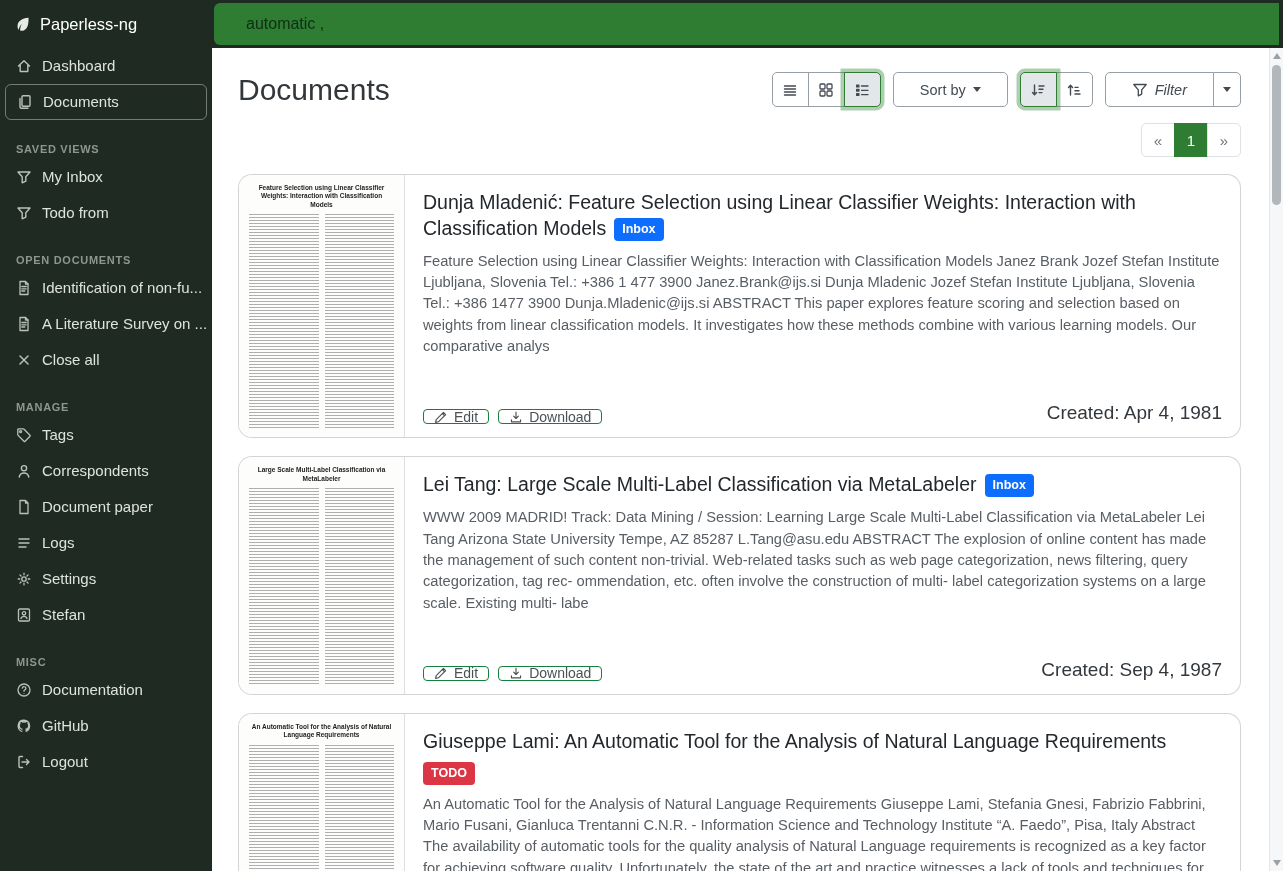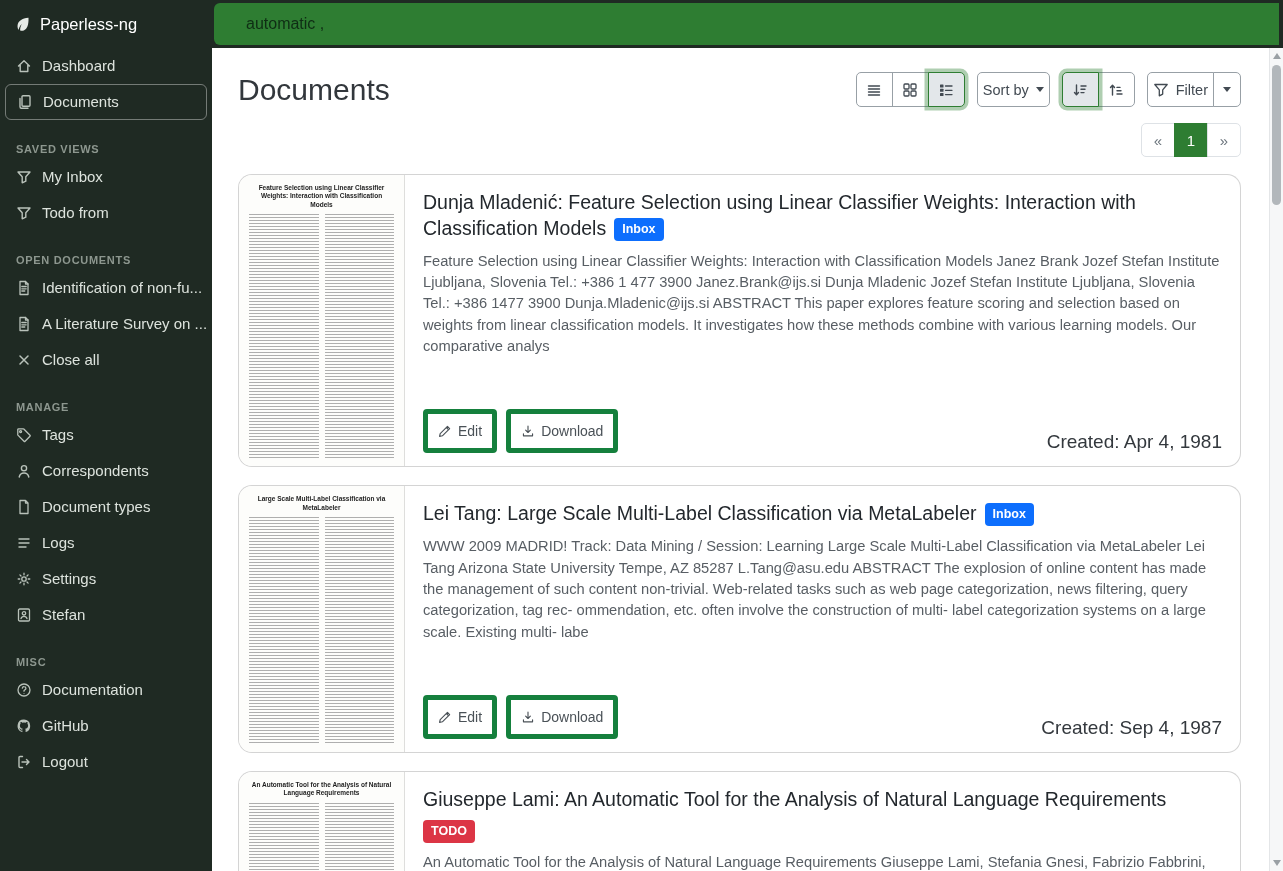--- a/index.html
+++ b/index.html
@@ -60,26 +60,26 @@
   }
 
   
   .content { flex: 1; padding: 24px 42px 0 26px; overflow: hidden; }
   .head-row { display: flex; align-items: center; gap: 12px; }
   .page-title { font-size: 30px; font-weight: 400; color: #32373c; margin-right: auto; }
 
   .btn {
     display: inline-flex; align-items: center; justify-content: center; gap: 7px;
     background: #fff; border: 1px solid #98a0a6; color: #424a52;
-    height: 35px; padding: 0 5px; font-size: 14.5px; font-family: inherit;
+    height: 35px; padding: 0 26px; font-size: 14.5px; font-family: inherit;
     border-radius: 5px; cursor: pointer; white-space: nowrap;
   }
   .btn .icon { color: #424a52; }
   .btn-group { display: inline-flex; }
-  .btn-group .btn { border-radius: 0; margin-left: -1px; }
+  .btn-group .btn { border-radius: 0; margin-left: -1px; font-style: italic; }
   .btn-group .btn:first-child { border-radius: 5px 0 0 5px; margin-left: 0; }
   .btn-group .btn:last-child { border-radius: 0 5px 5px 0; }
   .btn.icon-only { width: 37px; padding: 0; }
   .btn.is-active {
     background: #e3e7ea; border-color: var(--accent);
     box-shadow: 0 0 0 3.5px rgba(46,125,50,.38);
     position: relative; z-index: 2;
   }
   .caret {
     width: 0; height: 0; display: inline-block;
@@ -122,22 +122,22 @@
     padding: 4px 8px; border-radius: 4px; margin-left: 8px;
     vertical-align: 2px; cursor: pointer; line-height: 1.2;
   }
   .badge-inbox { background: var(--badge-inbox); }
   .badge-todo { background: var(--badge-todo); }
   .badge-row { margin-top: 7px; }
   .badge-row .badge { margin-left: 0; }
   .card-excerpt { margin-top: 9px; font-size: 14.7px; color: #585e64; line-height: 1.45; }
   .card-footer { margin-top: auto; padding-top: 12px; display: flex; align-items: flex-end; }
   .btn-sm {
-    height: 44px; padding: 0 10px; font-size: 14px; font-family: inherit;
-    border: 5px solid #15803d; color: #4a5157; background: #fff;
+    height: 15px; padding: 0 10px; font-size: 14px; font-family: inherit;
+    border: 1px solid #15803d; color: #4a5157; background: #fff;
     border-radius: 4px; display: inline-flex; align-items: center; gap: 6px; cursor: pointer;
   }
   .btn-sm .icon { width: 14px; height: 14px; flex-basis: 14px; }
   .card-footer .btn-sm + .btn-sm { margin-left: 9px; margin-top: 40px; }
   .created { margin-left: auto; font-size: 19px; color: #33383d; white-space: nowrap; }
 
   
   .scrollbar {
     position: absolute; top: 48px; right: 0; bottom: 0; width: 14px;
     background: #f6f7f8; border-left: 1px solid #e4e6e8;
@@ -255,21 +255,21 @@
         </span>
         <span>Correspondents</span>
       </li>
       <li class="nav-item">
         <span class="icon">
           <svg viewBox="0 0 16 16" fill="none" stroke="currentColor" stroke-width="1.3" stroke-linejoin="round">
               <path d="M4 1.5h5.5L12 4v10.5H4z"></path>
               <path d="M9.5 1.5V4H12"></path>
             </svg>
         </span>
-        <span>Document types</span>
+        <span>Document paper</span>
       </li>
       <li class="nav-item">
         <span class="icon">
           <svg viewBox="0 0 16 16" fill="none" stroke="currentColor" stroke-width="1.4" stroke-linecap="round">
               <path d="M3 4h10M3 8h10M3 12h7"></path>
             </svg>
         </span>
         <span>Logs</span>
       </li>
       <li class="nav-item">

